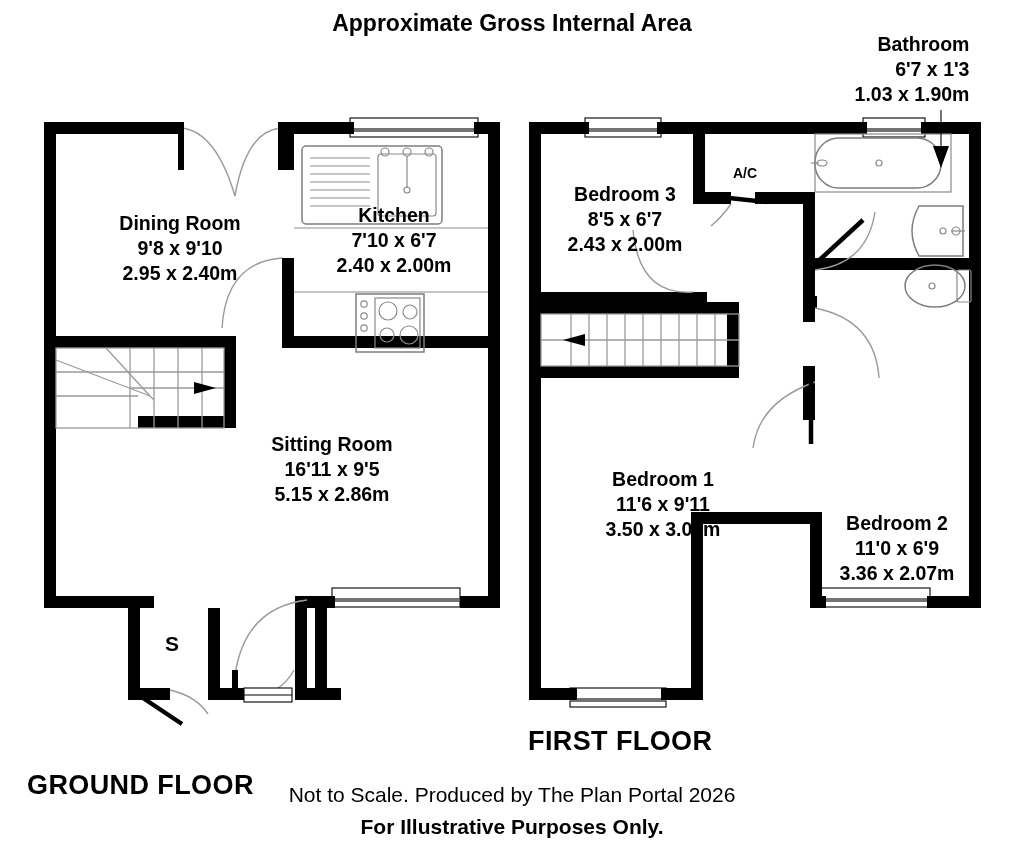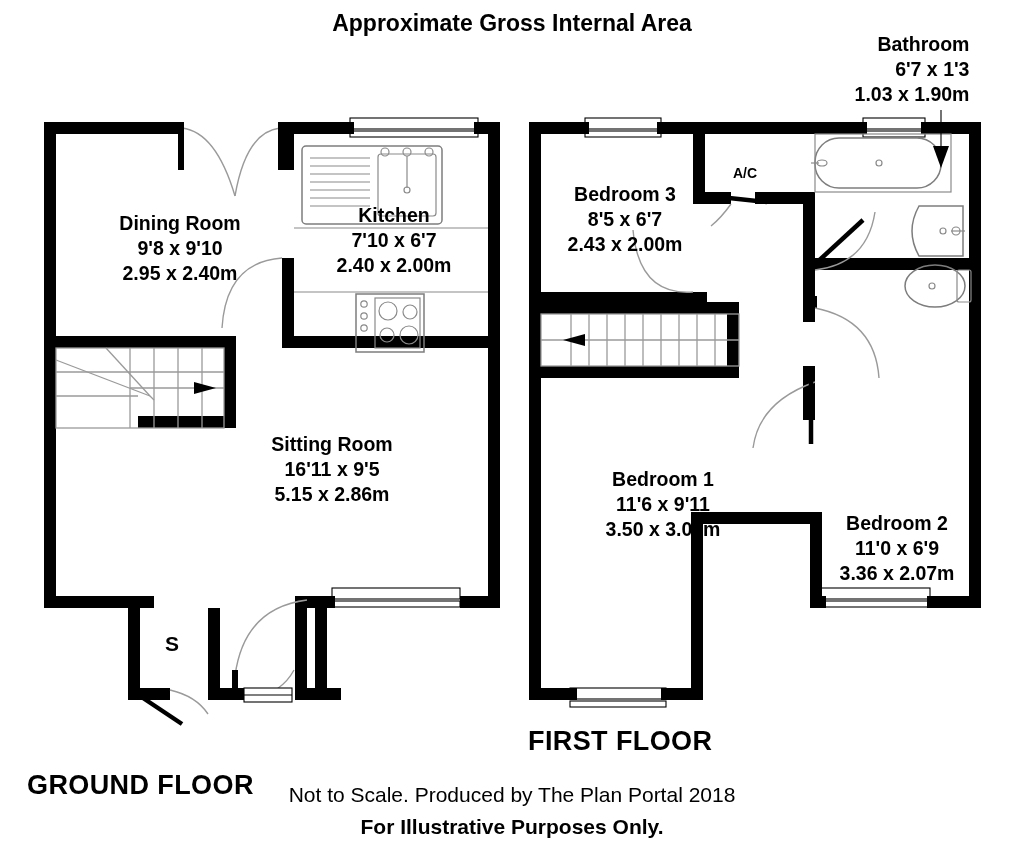--- a/index.html
+++ b/index.html
@@ -394,17 +394,17 @@
   <div class="txt room-label center-x" style="left:897px; top:511px;">
     <span class="nm">Bedroom 2</span>
     <span class="ft">11'0 x 6'9</span>
     <span class="mt">3.36 x 2.07m</span>
   </div>
 
   <div class="txt floor-title" style="left:27px; top:726px;margin-top:44px;">GROUND FLOOR</div>
 
   <div class="txt floor-title" style="left:528px; top:726px;">FIRST FLOOR</div>
 
-  <div class="txt foot-reg center-x" style="left:512px; top:783px;">Not to Scale. Produced by The Plan Portal 2018</div>
+  <div class="txt foot-reg center-x" style="left:512px; top:783px;">Not to Scale. Produced by The Plan Portal 2026</div>
 
   <div class="txt foot-bold center-x" style="left:512px; top:815px;">For Illustrative Purposes Only.</div>
 
 </div>
 
 </body></html>

